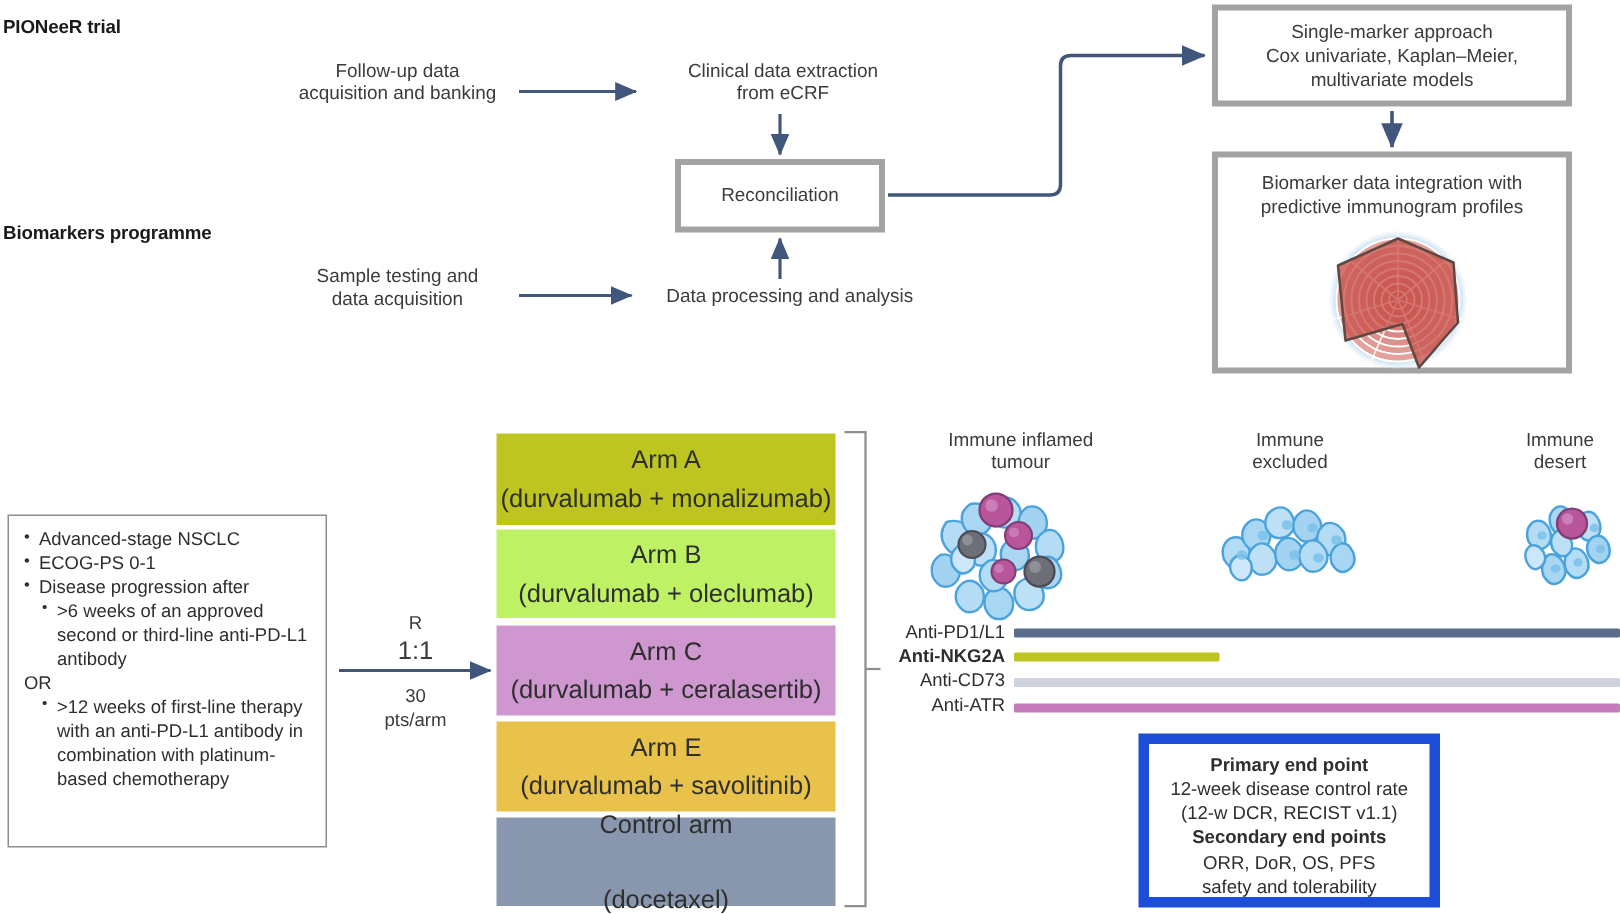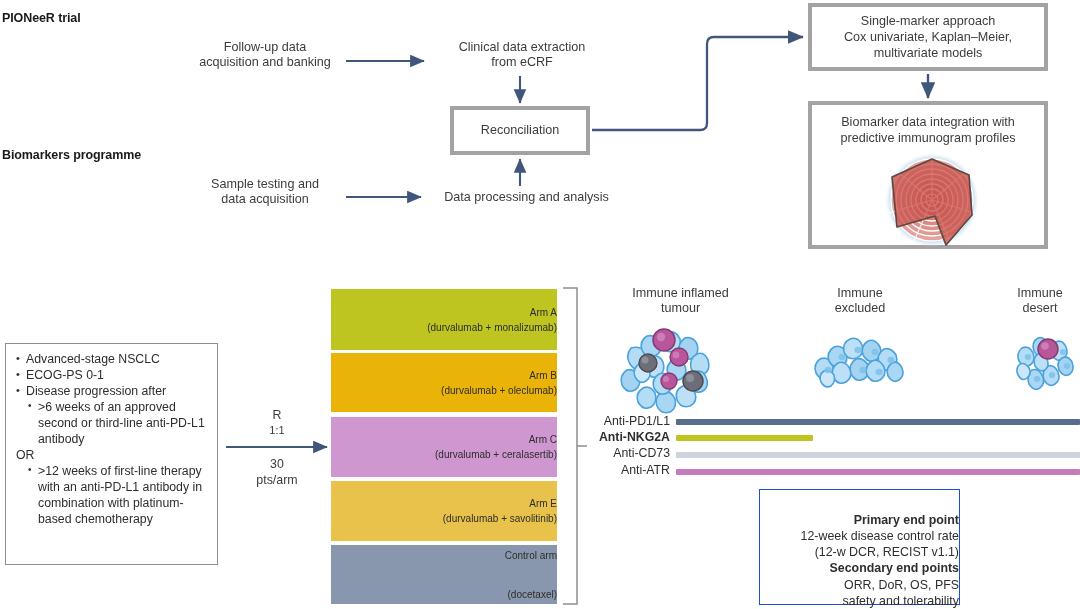--- a/index.html
+++ b/index.html
@@ -45,24 +45,24 @@
     color: #3c3c3c;
     text-align: center;
     line-height: 1.28;
     width: 100%;
   }
 
   .arm-box {
     box-sizing: border-box;
     display: flex;
     flex-direction: column;
-    align-items: flex-end;
+    align-items: center;
     justify-content: center;
     line-height: 1.5;
-    font-size: 10px;
+    font-size: 17px;
     color: #2e2e2e;
   }
   .arm-box .arm-name { display:block; }
   .arm-box .arm-drugs { display:block; }
 
   .crit-box {
     border: 1px solid #8e8e8e;
     background: #ffffff;
     box-sizing: border-box;
     padding: 8px 8px 8px 8px;
@@ -107,28 +107,28 @@
 
   .bio-label {
     font-size: 12.3px;
     color: #2e2e2e;
     text-align: right;
     white-space: nowrap;
   }
   .bio-bar { border-radius: 1px; }
 
   .endpoint-box {
-    border: 1px solid #1d4ed8;
+    border: 7px solid #1d4ed8;
     background: #ffffff;
     box-sizing: border-box;
-    text-align: right;
+    text-align: center;
     font-size: 12.4px;
     color: #2e2e2e;
     line-height: 1.30;
-    padding-top: 22px;
+    padding-top: 6px;
   }
   .endpoint-box .hdr { font-weight: bold; }
 
   svg.overlay { position:absolute; left:0; top:0; pointer-events:none; }
 </style>
 </head>
 <body>
 
 <div id="canvas">
 
@@ -229,30 +229,30 @@
         <span>OR</span>
       </li>
       <li class="sub">&gt;12 weeks of first-line therapy with an anti-PD-L1 antibody in combination with platinum-based chemotherapy</li>
     </ul>
   </div>
   <style>
     .crit-box li.or-line::before { content: ""; }
   </style>
 
   <div class="abs flow-text" style="left:236px; top:408px; width:82px; font-size:12.4px;">R</div>
-  <div class="abs flow-text" style="left:236px; top:424px; width:82px; font-size:11px;">1:1</div>
+  <div class="abs flow-text" style="left:236px; top:424px; width:82px; font-size:17px;">1:1</div>
   <div class="abs flow-text" style="left:236px; top:457px; width:82px; font-size:12.4px;">30</div>
   <div class="abs flow-text" style="left:236px; top:473px; width:82px; font-size:12.4px;">pts/arm</div>
 
   <div class="abs arm-box" id="arm0" style="left: 331px; top: 289px; width: 226px; height: 61px; background: rgb(191, 197, 32);">
     <span class="arm-name">Arm A</span>
     <span class="arm-drugs">(durvalumab + monalizumab)</span>
   </div>
 
-  <div class="abs arm-box" id="arm1" style="left: 331px; top: 353px; width: 226px; height: 59px; background: #eab308;">
+  <div class="abs arm-box" id="arm1" style="left: 331px; top: 353px; width: 226px; height: 59px; background: #bef264;">
     <span class="arm-name">Arm B</span>
     <span class="arm-drugs">(durvalumab + oleclumab)</span>
   </div>
 
   <div class="abs arm-box" id="arm2" style="left: 331px; top: 417px; width: 226px; height: 60px; background: rgb(207, 151, 207);">
     <span class="arm-name">Arm C</span>
     <span class="arm-drugs">(durvalumab + ceralasertib)</span>
   </div>
 
   <div class="abs arm-box" id="arm3" style="left: 331px; top: 481px; width: 226px; height: 60px; background: rgb(232, 194, 75);">

